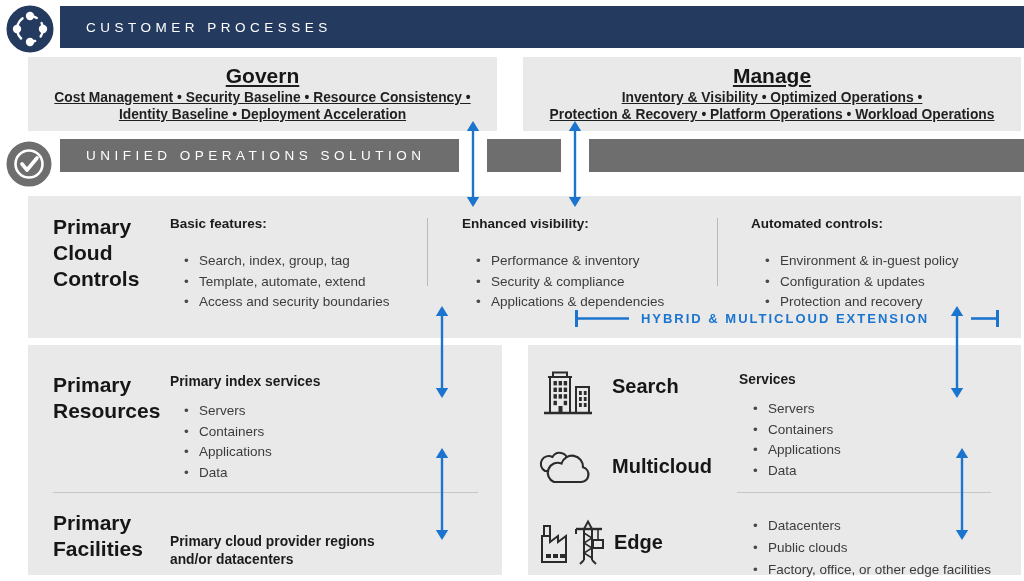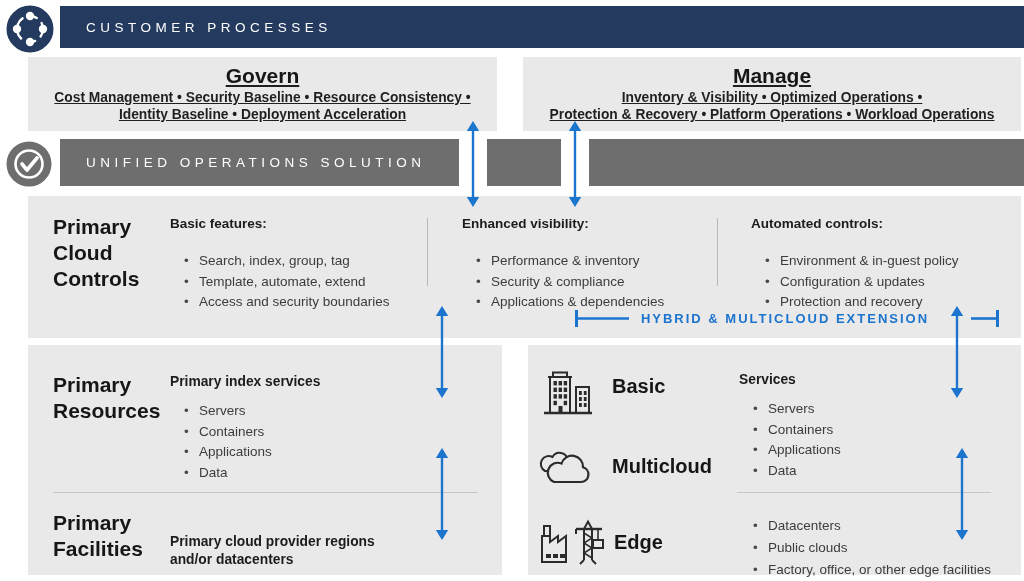--- a/index.html
+++ b/index.html
@@ -4,21 +4,21 @@
 <style>
   html,body{margin:0;padding:0;background:#fff;}
   #stage{
     position:relative;width:1024px;height:581px;background:#fff;overflow:hidden;
     font-family:"Liberation Sans","DejaVu Sans",sans-serif;color:#1f1f1f;padding-left:11px;
   }
   .abs{position:absolute;}
   
   .banner{position:absolute;left:60px;width:964px;display:flex;align-items:center;}
   .banner-navy{top:6px;height:42px;background:#243a5e;}
-  .banner-gray{top:139px;height:47px;background:#6e6e6e;}
+  .banner-gray{top:139px;height:33px;background:#6e6e6e;}
   .banner-label{color:#fff;font-size:13.5px;letter-spacing:4.5px;padding-left:26px;white-space:nowrap;}
   .badge{position:absolute;left:2px;}
   
   .panel{position:absolute;background:#e9e9e9;text-decoration:underline;}
   .box-title{font-size:21px;font-weight:600;text-align:center;color:#161616;line-height:26px;margin-top:6px;}
   .box-sub{font-size:13.8px;font-weight:600;text-align:center;color:#1f1f1f;line-height:17px;}
   .section-heading{font-size:21px;font-weight:600;color:#161616;line-height:26px;}
   .col-title{font-size:13.5px;font-weight:700;color:#1c1c1c;margin:0 0 20px 0;}
   .sub-title{font-size:13.8px;font-weight:600;color:#1c1c1c;margin:0 0 3px 0;}
   ul.bullets{margin:12px;padding:0;list-style:none;font-size:13.5px;color:#3c3c3c;}
@@ -164,21 +164,21 @@
           <rect x="16.5" y="37" width="4" height="7"></rect>
           <rect x="37" y="22" width="2.8" height="4"></rect>
             <rect x="41.8" y="22" width="2.8" height="4"></rect>
           <rect x="37" y="28" width="2.8" height="4"></rect>
             <rect x="41.8" y="28" width="2.8" height="4"></rect>
           <rect x="37" y="34" width="2.8" height="4"></rect>
             <rect x="41.8" y="34" width="2.8" height="4"></rect>
         </g>
       </svg>
     </div>
-    <div class="row-label" style="left:84px;top:30px;">Basic</div>
+    <div class="row-label" style="left:84px;top:30px;">Search</div>
 
     <div class="abs" style="left:10px;top:103px;">
       <svg width="60" height="38" viewBox="0 0 60 38">
         <path d="M7 23 h21 a5.5 5.5 0 0 0 1.5-10.8 A8 8 0 0 0 14.5 9 a6.8 6.8 0 0 0-7.5 14 z" fill="none" stroke="#2b2b2b" stroke-width="2"></path>
         <path d="M16 34 h27 a7.5 7.5 0 0 0 2-14.7 A11 11 0 0 0 23.5 15.5 a8.8 8.8 0 0 0-7.5 18.5 z" fill="#e9e9e9" stroke="#2b2b2b" stroke-width="2.2"></path>
       </svg>
     </div>
     <div class="row-label" style="left:84px;top:110px;">Multicloud</div>
 
     <div class="abs" style="left:10px;top:171px;">

